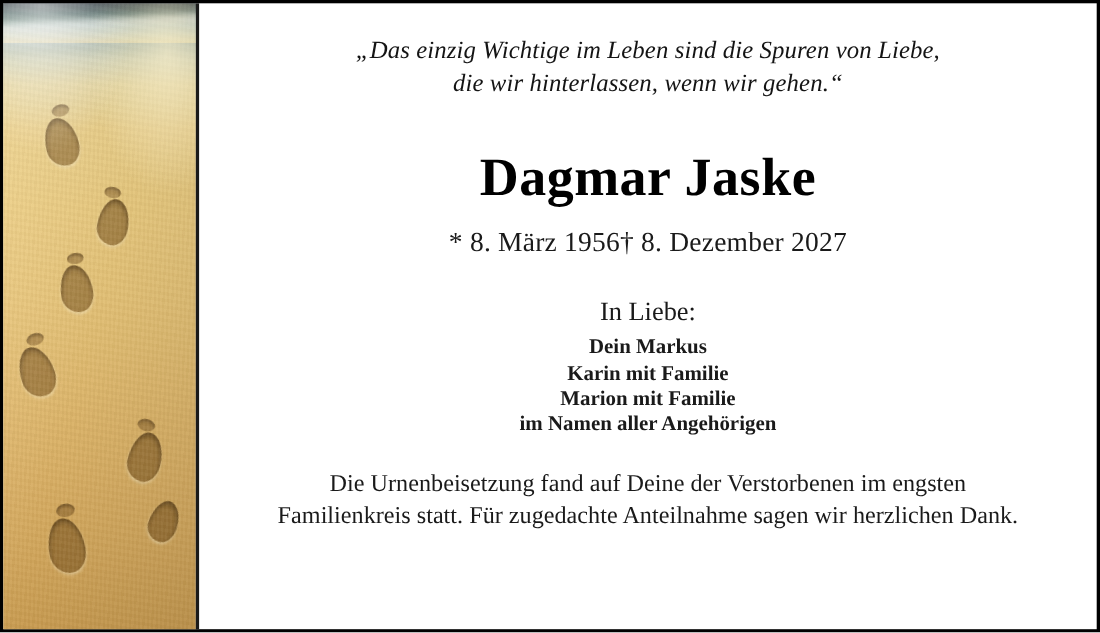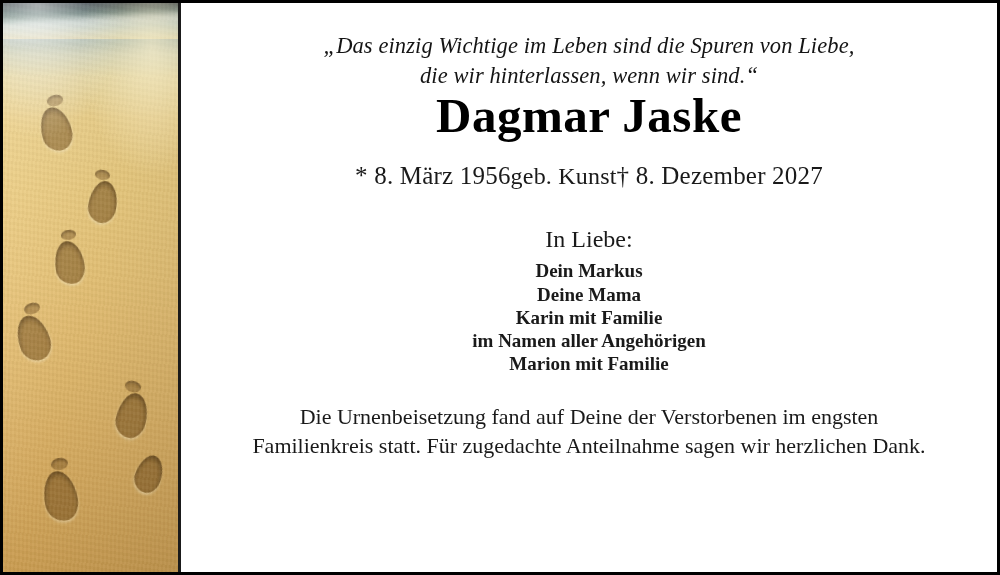--- a/index.html
+++ b/index.html
@@ -119,20 +119,21 @@
     line-height: 1.33;
     margin-top: 6px;
     color: #141414;
     letter-spacing: .1px;
   }
   .quote-line { display: block; }
   .name {
     font-size: 49px;
     font-weight: bold;
     letter-spacing: .5px;
+    margin-top: 45px;
     line-height: 1;
     color: #000000;
   }
   .dates {
     margin-top: 22px;
     font-size: 25px;
     letter-spacing: .2px;
     display: flex;
     align-items: baseline;
     justify-content: center;
@@ -188,39 +189,37 @@
     <div class="footprint fp-sole" style="left:133px; top:452px; width:26px; height:38px; transform:rotate(20deg);"></div>
 
     <div class="grain"></div>
     <div class="sheen"></div>
   </div>
 
   <div class="content">
 
     <div class="quote">
       <span class="quote-line">„Das einzig Wichtige im Leben sind die Spuren von Liebe,</span>
-      <span class="quote-line">die wir hinterlassen, wenn wir sind.“</span>
+      <span class="quote-line">die wir hinterlassen, wenn wir gehen.“</span>
     </div>
 
     <div class="name">Dagmar Jaske</div>
 
     <div class="dates">
       <span>* 8. März 1956</span>
-      <span class="maiden">geb. Kunst</span>
       <span>† 8. Dezember 2027</span>
     </div>
 
     <div class="inlove">In Liebe:</div>
 
     <div class="family">
       <div>Dein Markus</div>
-      <div>Deine Mama</div>
       <div>Karin mit Familie</div>
+      <div>Marion mit Familie</div>
       <div>im Namen aller Angehörigen</div>
-      <div>Marion mit Familie</div>
     </div>
 
     <div class="closing">
       <span>Die Urnenbeisetzung fand auf Deine der Verstorbenen im engsten</span>
       <span>Familienkreis statt. Für zugedachte Anteilnahme sagen wir herzlichen Dank.</span>
     </div>
 
   </div>
 </div>
 

